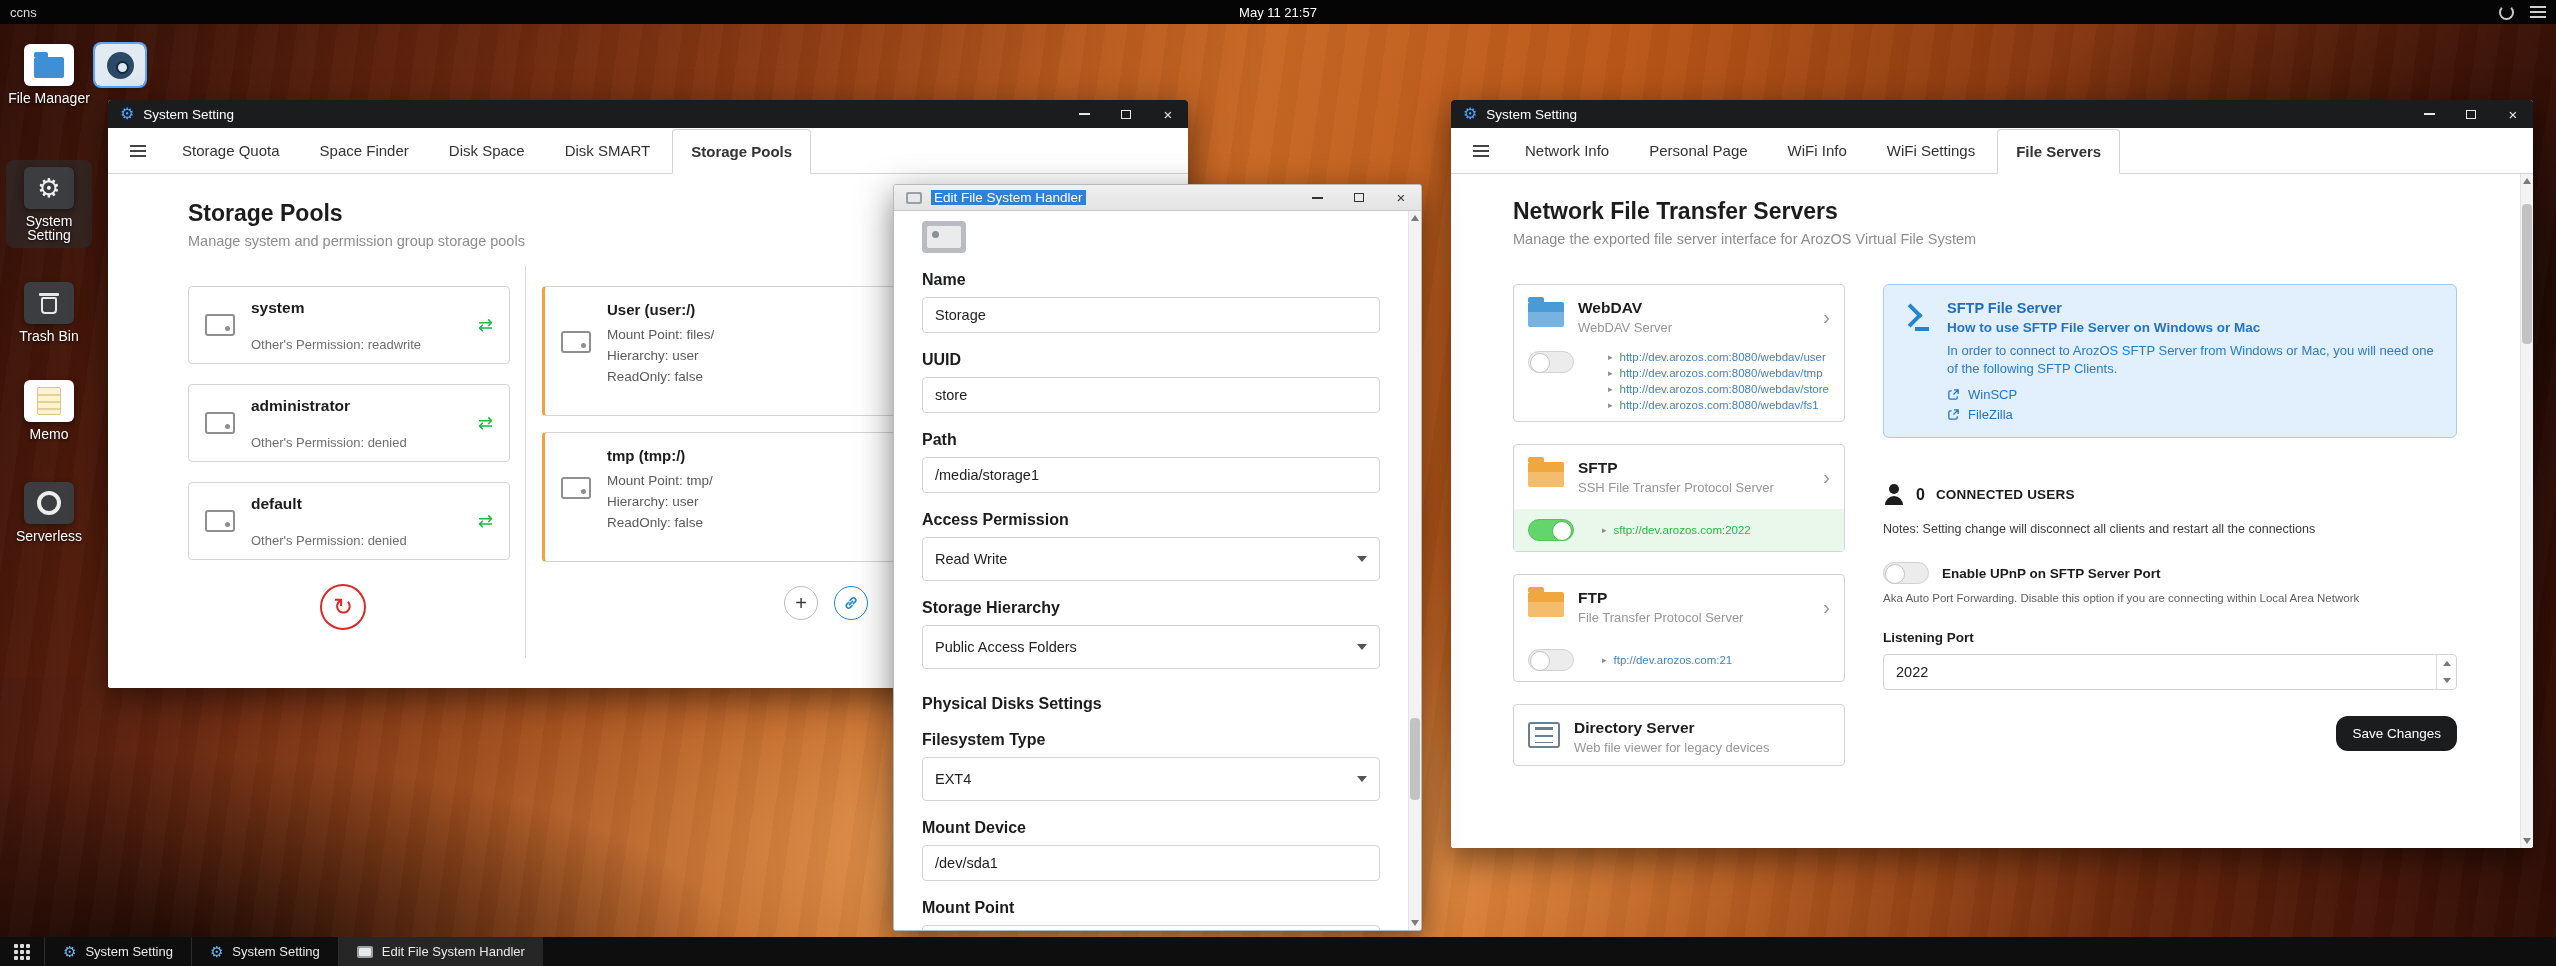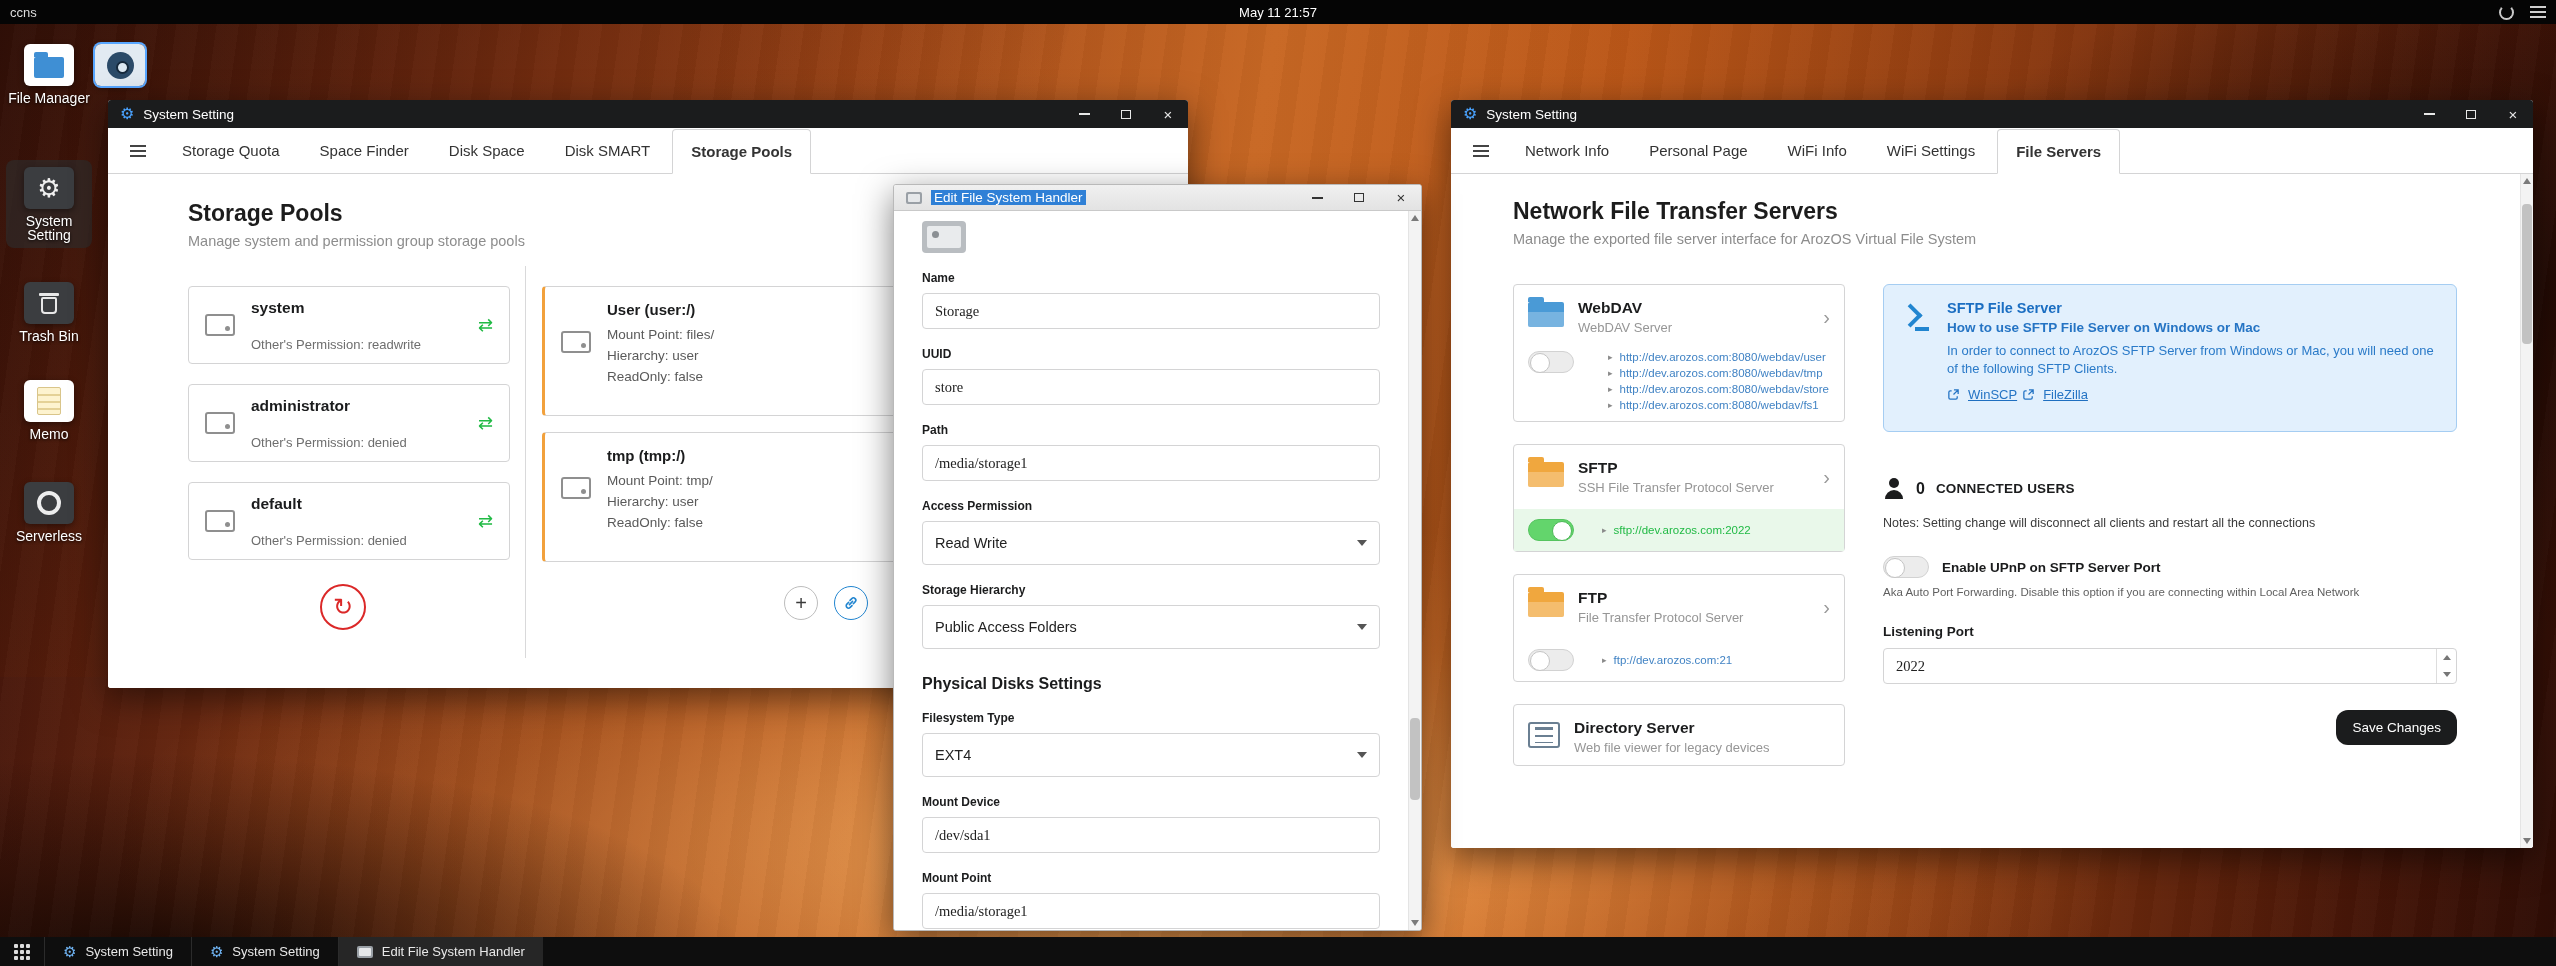--- a/index.html
+++ b/index.html
@@ -133,36 +133,36 @@
   .toggle.on { background:#63d56c; border-color:#55c45f; }
   .toggle.on::after { left:auto; right:1px; border-color:#4eb858; }
 
   .info-box { background:#e2f0fd; border:1px solid #a5cdf2; border-radius:6px; padding:15px 16px; display:flex; gap:15px; color:#1f6fc0; min-height:148px; }
   .prompt { width:32px; height:30px; position:relative; flex:none; margin-top:3px; }
   .prompt::before { content:""; position:absolute; left:2px; top:4px; width:13px; height:13px; border-right:4px solid #2185d0; border-top:4px solid #2185d0; transform:rotate(45deg); }
   .prompt::after { content:""; position:absolute; left:15px; bottom:2px; width:14px; height:4px; background:#2185d0; }
   .ib-title { font-size:14.5px; font-weight:bold; color:#1b6ec2; }
   .ib-sub { font-size:13.5px; font-weight:bold; color:#2574c4; margin-top:4px; }
   .ib-body { font-size:13px; line-height:18px; margin-top:7px; color:#2a7ac8; }
-  .ib-clients { margin-top:9px; display:flex; flex-direction:row; gap:5px;text-decoration:underline; }
+  .ib-clients { margin-top:9px; display:flex; flex-direction:column; gap:5px; }
   .client { display:flex; align-items:center; gap:8px; font-size:13px; color:#2574c4; }
 
   .conn-row { display:flex; align-items:center; gap:11px; margin-top:46px; }
   .person { position:relative; width:22px; height:21px; }
   .person::before { content:""; position:absolute; top:0; left:6px; width:10px; height:10px; border-radius:50%; background:#1b1c1d; }
   .person::after { content:""; position:absolute; bottom:0; left:2px; width:18px; height:9px; border-radius:9px 9px 0 0; background:#1b1c1d; }
   .conn-count { font-size:16px; font-weight:bold; color:#1b1c1d; }
   .conn-label { font-size:13.5px; font-weight:bold; color:#1b1c1d; letter-spacing:.2px; }
   .note { font-size:12.5px; color:#3a3a3a; margin-top:17px; }
   .upnp-row { display:flex; align-items:center; gap:13px; margin-top:26px; }
   .upnp-label { font-size:13.5px; font-weight:bold; color:#1b1c1d; }
   .upnp-desc { font-size:11.5px; color:#5f5f5f; margin-top:8px; }
   .port-label { font-size:13.5px; font-weight:bold; color:#1b1c1d; margin-top:26px; }
   .numwrap { position:relative; margin-top:9px; }
-  .txt { width:100%; height:36px; border:1px solid #d4d4d5; border-radius:4px; padding:0 12px; font-size:14.5px; font-family:Liberation Serif, serif; color:#222; background:#fff; }
+  .txt { width:100%; height:36px; border:1px solid #d4d4d5; border-radius:4px; padding:0 12px; font-size:14.5px; font-family:Liberation Sans, sans-serif; color:#222; background:#fff; }
   .spin { position:absolute; right:1px; top:1px; bottom:1px; width:20px; border-left:1px solid #ddd; display:flex; flex-direction:column; }
   .spin span { flex:1; display:flex; align-items:center; justify-content:center; }
   .spin .up::before { content:""; border-left:4px solid transparent; border-right:4px solid transparent; border-bottom:5px solid #777; }
   .spin .dn::before { content:""; border-left:4px solid transparent; border-right:4px solid transparent; border-top:5px solid #777; }
   .save-row { margin-top:26px; text-align:right; }
   .btn-dark { display:inline-block; background:#1b1c1d; color:#fff; font-size:13.5px; padding:10px 16px; border-radius:12px; border:none; font-family:"Liberation Sans", sans-serif; }
 
   
   .vscroll { position:absolute; right:0; width:13px; background:#f3f3f3; border-left:1px solid #e4e4e4; }
   .sb-arrow { height:14px; display:flex; align-items:center; justify-content:center; }
@@ -174,21 +174,21 @@
   #w2 { left:893px; top:184px; width:529px; height:747px; z-index:20; border:1px solid #b9b9b9; }
   .t-ic-drive { width:16px; height:12px; background:#9aa0a6; border-radius:2px; position:relative; }
   .t-ic-drive::after { content:""; position:absolute; inset:2px; background:#e6e8ea; border-radius:1px; }
   #w2 .content { top:26px; right:13px; left:0; padding:0 28px; overflow:hidden; }
   .w2-header { display:flex; gap:15px; margin-top:10px; align-items:center; }
   .gl-drive { width:44px; height:32px; background:#b9bdc1; border-radius:4px; position:relative; flex:none; }
   .gl-drive::after { content:""; position:absolute; inset:5px; background:#e9ebed; border-radius:2px; }
   .gl-drive::before { content:""; position:absolute; left:10px; top:10px; width:7px; height:7px; border-radius:50%; background:#8b9094; z-index:1; }
   .w2-title { font-size:19px; font-weight:bold; color:#1b1c1d; }
   .w2-sub { font-size:13px; color:#8a8a8a; margin-top:3px; }
-  .field-label { display:block; font-size:12px; font-weight:bold; color:#1b1c1d; margin:18px 0 8px; }
+  .field-label { display:block; font-size:16px; font-weight:bold; color:#1b1c1d; margin:18px 0 8px; }
   .select { position:relative; height:44px; border:1px solid #d4d4d5; border-radius:4px; display:flex; align-items:center; padding:0 12px; font-size:14.5px; color:#222; background:#fff; }
   .select .caret { position:absolute; right:12px; width:0; height:0; border-left:5px solid transparent; border-right:5px solid transparent; border-top:6px solid #555; }
   .w2-section { font-size:16px; font-weight:bold; color:#1b1c1d; margin-top:26px; }
   #w2 .vscroll { top:26px; bottom:0; }
 
   
   .taskbar { position:absolute; left:0; bottom:0; width:100%; height:29px; background:#0e0e0e; z-index:40; display:flex; align-items:stretch; color:#e8e8e8; }
   .tb-launcher { display:flex; align-items:center; padding:0 14px; }
   .grid-dots { display:grid; grid-template-columns:repeat(3, 4px); grid-auto-rows:4px; gap:2px; }
   .grid-dots i { background:#dcdcdc; border-radius:1px; }

